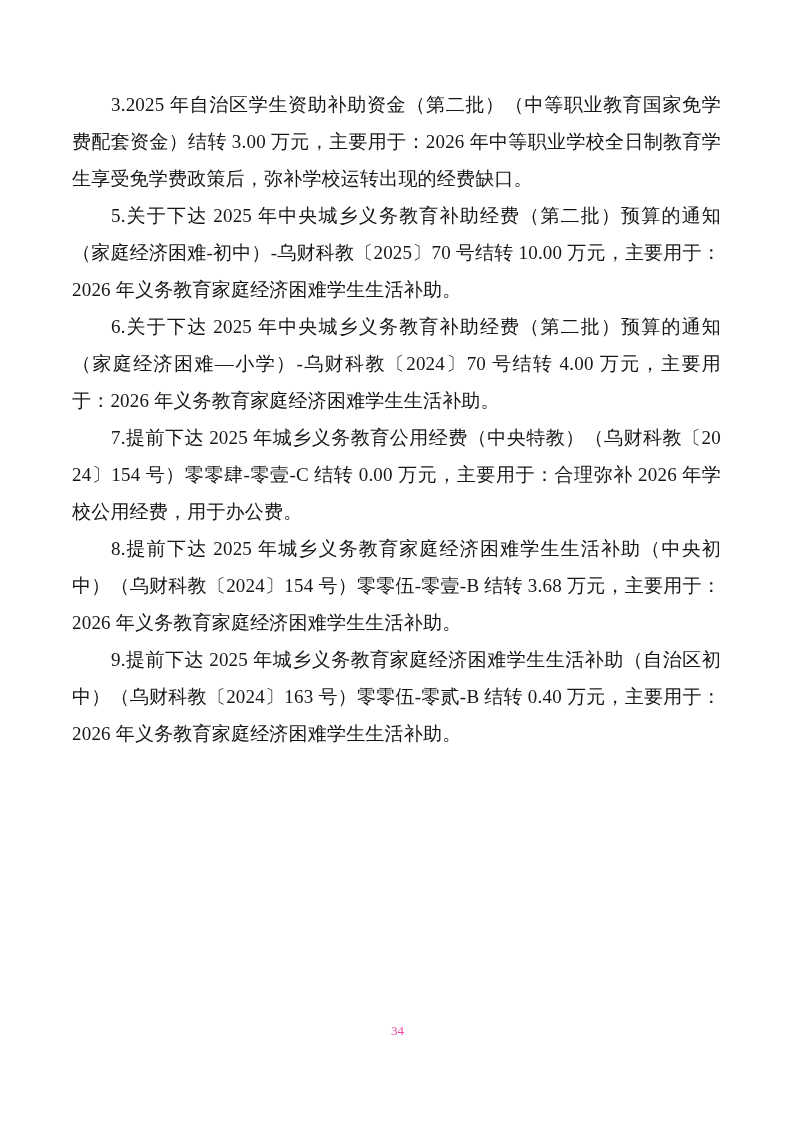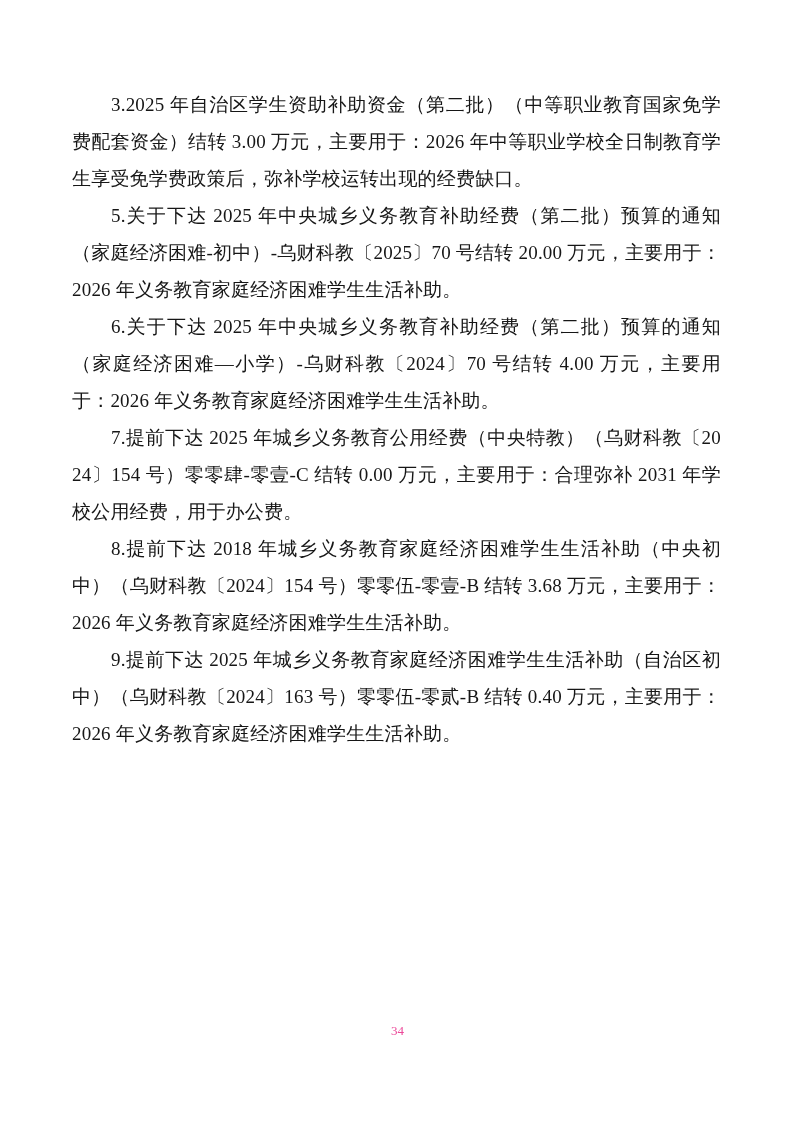--- a/index.html
+++ b/index.html
@@ -42,20 +42,20 @@
     font-size: 13px;
     color: #ec4899;
   }
 </style>
 </head>
 <body>
 
 <div class="page">
   <div class="content">
     <p>3.2025 年自治区学生资助补助资金（第二批）（中等职业教育国家免学费配套资金）结转 3.00 万元，主要用于：2026 年中等职业学校全日制教育学生享受免学费政策后，弥补学校运转出现的经费缺口。</p>
-    <p>5.关于下达 2025 年中央城乡义务教育补助经费（第二批）预算的通知（家庭经济困难-初中）-乌财科教〔2025〕70 号结转 20.00 万元，主要用于：2026 年义务教育家庭经济困难学生生活补助。</p>
+    <p>5.关于下达 2025 年中央城乡义务教育补助经费（第二批）预算的通知（家庭经济困难-初中）-乌财科教〔2025〕70 号结转 10.00 万元，主要用于：2026 年义务教育家庭经济困难学生生活补助。</p>
     <p>6.关于下达 2025 年中央城乡义务教育补助经费（第二批）预算的通知（家庭经济困难—小学）-乌财科教〔2024〕70 号结转 4.00 万元，主要用于：2026 年义务教育家庭经济困难学生生活补助。</p>
-    <p>7.提前下达 2025 年城乡义务教育公用经费（中央特教）（乌财科教〔2024〕154 号）零零肆-零壹-C 结转 0.00 万元，主要用于：合理弥补 2031 年学校公用经费，用于办公费。</p>
-    <p>8.提前下达 2018 年城乡义务教育家庭经济困难学生生活补助（中央初中）（乌财科教〔2024〕154 号）零零伍-零壹-B 结转 3.68 万元，主要用于：2026 年义务教育家庭经济困难学生生活补助。</p>
+    <p>7.提前下达 2025 年城乡义务教育公用经费（中央特教）（乌财科教〔2024〕154 号）零零肆-零壹-C 结转 0.00 万元，主要用于：合理弥补 2026 年学校公用经费，用于办公费。</p>
+    <p>8.提前下达 2025 年城乡义务教育家庭经济困难学生生活补助（中央初中）（乌财科教〔2024〕154 号）零零伍-零壹-B 结转 3.68 万元，主要用于：2026 年义务教育家庭经济困难学生生活补助。</p>
     <p>9.提前下达 2025 年城乡义务教育家庭经济困难学生生活补助（自治区初中）（乌财科教〔2024〕163 号）零零伍-零贰-B 结转 0.40 万元，主要用于：2026 年义务教育家庭经济困难学生生活补助。</p>
   </div>
   <div class="page-number">34</div>
 </div>
 
 </body></html>

